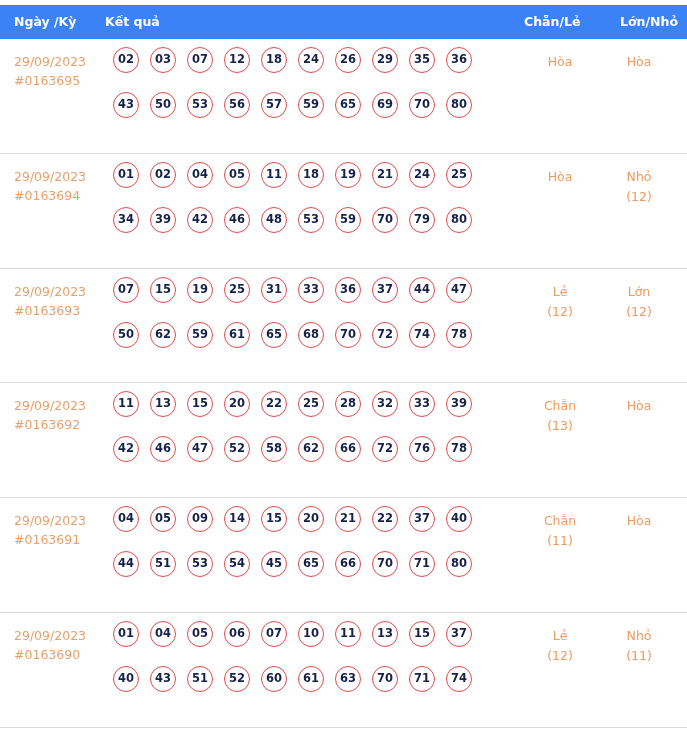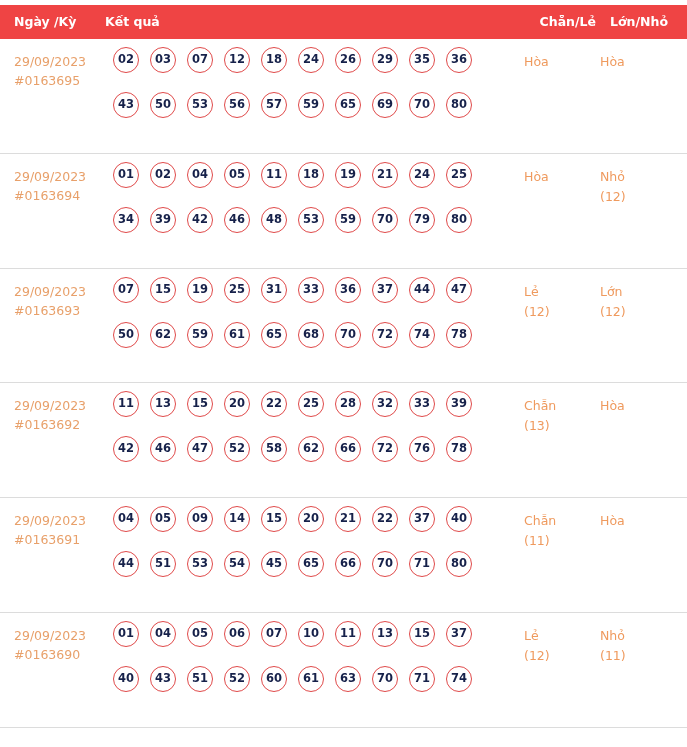--- a/index.html
+++ b/index.html
@@ -21,37 +21,37 @@
     background: #ffffff;
   }
 
   
   .table-header {
     position: absolute;
     left: 0;
     top: 5px;
     width: 687px;
     height: 34px;
-    background: #ef4444;
+    background: #3b82f6;
     box-sizing: border-box;
   }
   .th {
     position: absolute;
     top: 0;
     height: 34px;
     line-height: 34px;
     color: #ffffff;
     font-size: 12.5px;
     font-weight: bold;
     white-space: nowrap;
   }
   .th-date   { left: 14px; }
   .th-result { left: 105px; text-align: right; }
-  .th-oddeven{ left: 524px; width: 72px; text-align: right; }
-  .th-bigsmall{ left: 610px; width: 78px; text-align: left; }
+  .th-oddeven{ left: 524px; width: 72px; text-align: left; }
+  .th-bigsmall{ left: 610px; width: 78px; text-align: center; }
 
   
   .rows {
     position: absolute;
     left: 0;
     top: 39px;
     width: 687px;
   }
   .row {
     position: relative;
@@ -105,21 +105,21 @@
     vertical-align: top;
   }
   .ball:last-child { margin-right: 0; }
 
   .cell-oddeven, .cell-bigsmall {
     position: absolute;
     top: 13px;
     color: #ef9a5e;
     font-size: 12.5px;
     line-height: 20px;
-    text-align: left;
+    text-align: center;
     white-space: nowrap;
   }
   .cell-oddeven  { left: 524px; width: 72px; }
   .cell-bigsmall { left: 600px; width: 78px; }
   .cell-oddeven .count, .cell-bigsmall .count { display: block; }
   .cell-oddeven .count:empty, .cell-bigsmall .count:empty { display: none; }
 </style>
 </head>
 <body>
 

